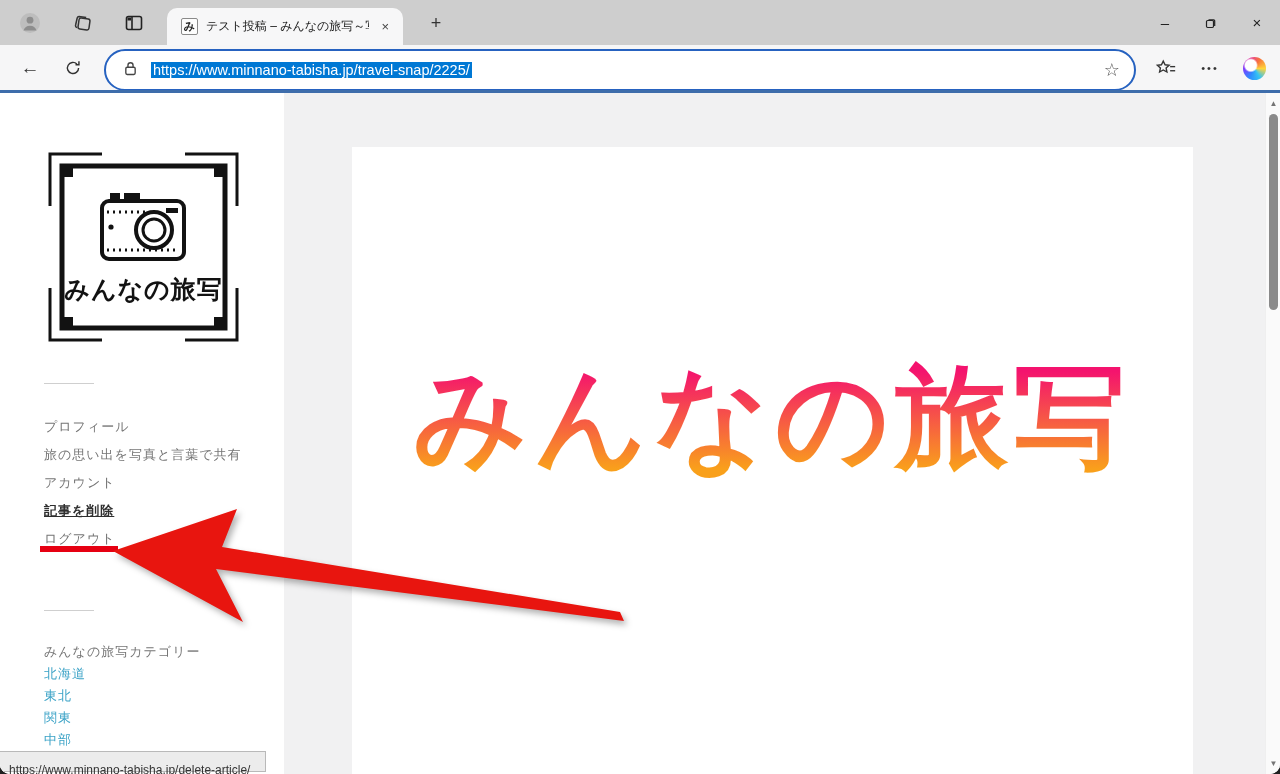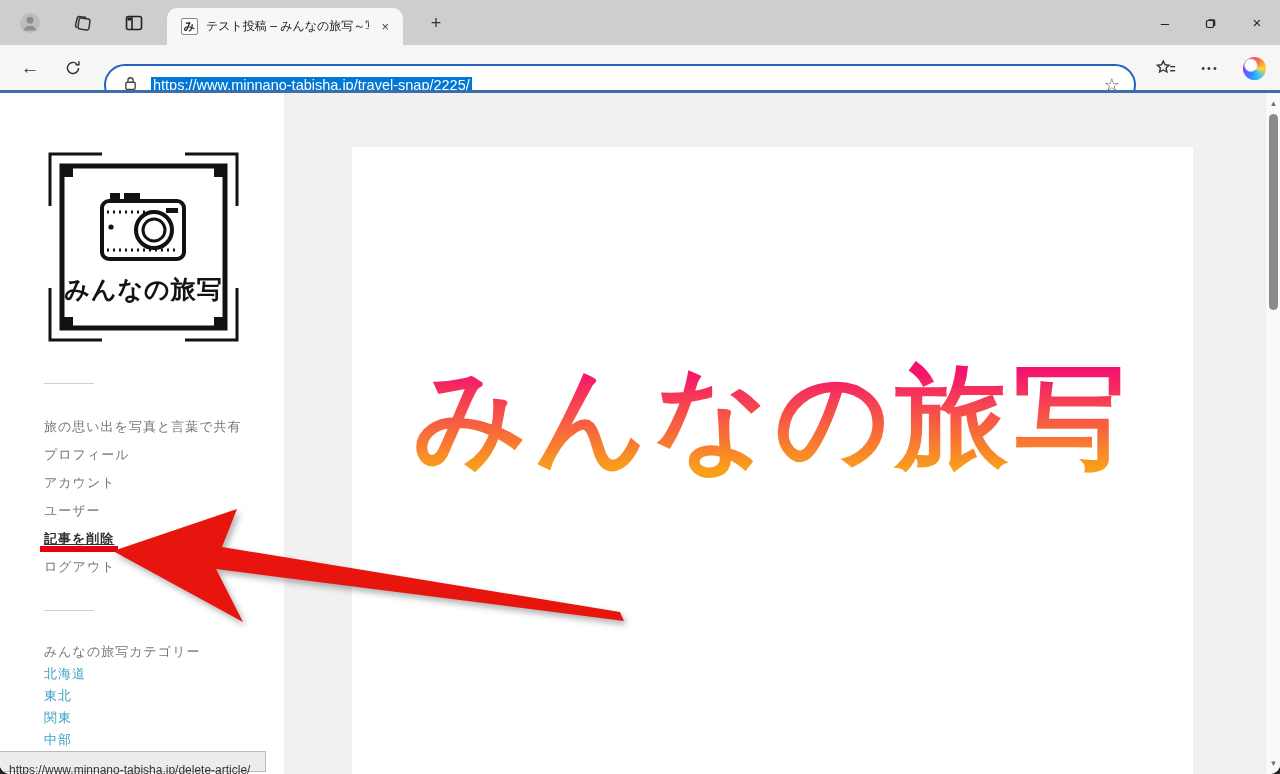--- a/index.html
+++ b/index.html
@@ -30,21 +30,21 @@
             font-size:15px; color:#222; }
   .winbtn svg { display:block; }
 
   
   .toolbar { position:absolute; left:0; top:45px; width:1280px; height:45px;
              background:#f6f6f7; }
   .nav-btn { position:absolute; top:9px; width:28px; height:28px; display:flex;
              align-items:center; justify-content:center; color:#333; font-size:19px; }
   .addressbar { position:absolute; left:104px; top:4px; width:1032px; height:42px;
                 background:#fff; border:2px solid var(--accent_blue,#2662c0);
-                border-radius:22px; display:flex; align-items:center; padding:0 14px 0 16px;margin-top:15px; }
+                border-radius:22px; display:flex; align-items:center; padding:0 14px 0 16px; }
   .lock { flex:0 0 auto; margin-right:12px; }
   .url-text { flex:1; font-size:14.5px; white-space:nowrap; overflow:hidden; }
   .url-text span { background:var(--selection_blue,#0078d4); color:#fff; padding:3px 2px; }
   .bookmark-star { flex:0 0 auto; font-size:18px; color:#555; }
   .tb-right { position:absolute; top:9px; width:28px; height:28px; display:flex;
               align-items:center; justify-content:center; color:#444; }
   .copilot { width:23px; height:23px; border-radius:50%;
              background: radial-gradient(circle at 34% 36%, #ffffff 0 26%, rgba(255,255,255,0) 34%),
                          conic-gradient(from 210deg, #2e8bff, #7f3bff, #e23aa8, #f8743a, #ffd43b, #35c3f3, #2e8bff); }
   .accent-line { position:absolute; left:0; top:90px; width:1280px; height:3px;
@@ -205,24 +205,23 @@
             <line x1="60" y1="61" x2="98" y2="61" stroke="#121212" stroke-width="3" stroke-dasharray="2 4"></line>
             <line x1="60" y1="99" x2="132" y2="99" stroke="#121212" stroke-width="3" stroke-dasharray="2 4"></line>
           </g>
           <text x="96.5" y="147" text-anchor="middle" font-size="25" font-weight="bold" letter-spacing="1" fill="#121212">みんなの旅写</text>
         </svg>
       </div>
 
       <div class="divider d1"></div>
 
       <div class="nav-list">
+        <div class="nav-row">プロフィール</div>
         <div class="nav-row">旅の思い出を写真と言葉で共有</div>
-        <div class="nav-row">プロフィール</div>
         <div class="nav-row">アカウント</div>
-        <div class="nav-row">ユーザー</div>
         <div class="nav-row hl">記事を削除</div>
         <div class="nav-row">ログアウト</div>
       </div>
       <div class="red-marker"></div>
 
       <div class="divider d2"></div>
 
       <div class="side-text cat-head">みんなの旅写カテゴリー</div>
       <div class="cat-list">
         <div class="cat-row">北海道</div>

